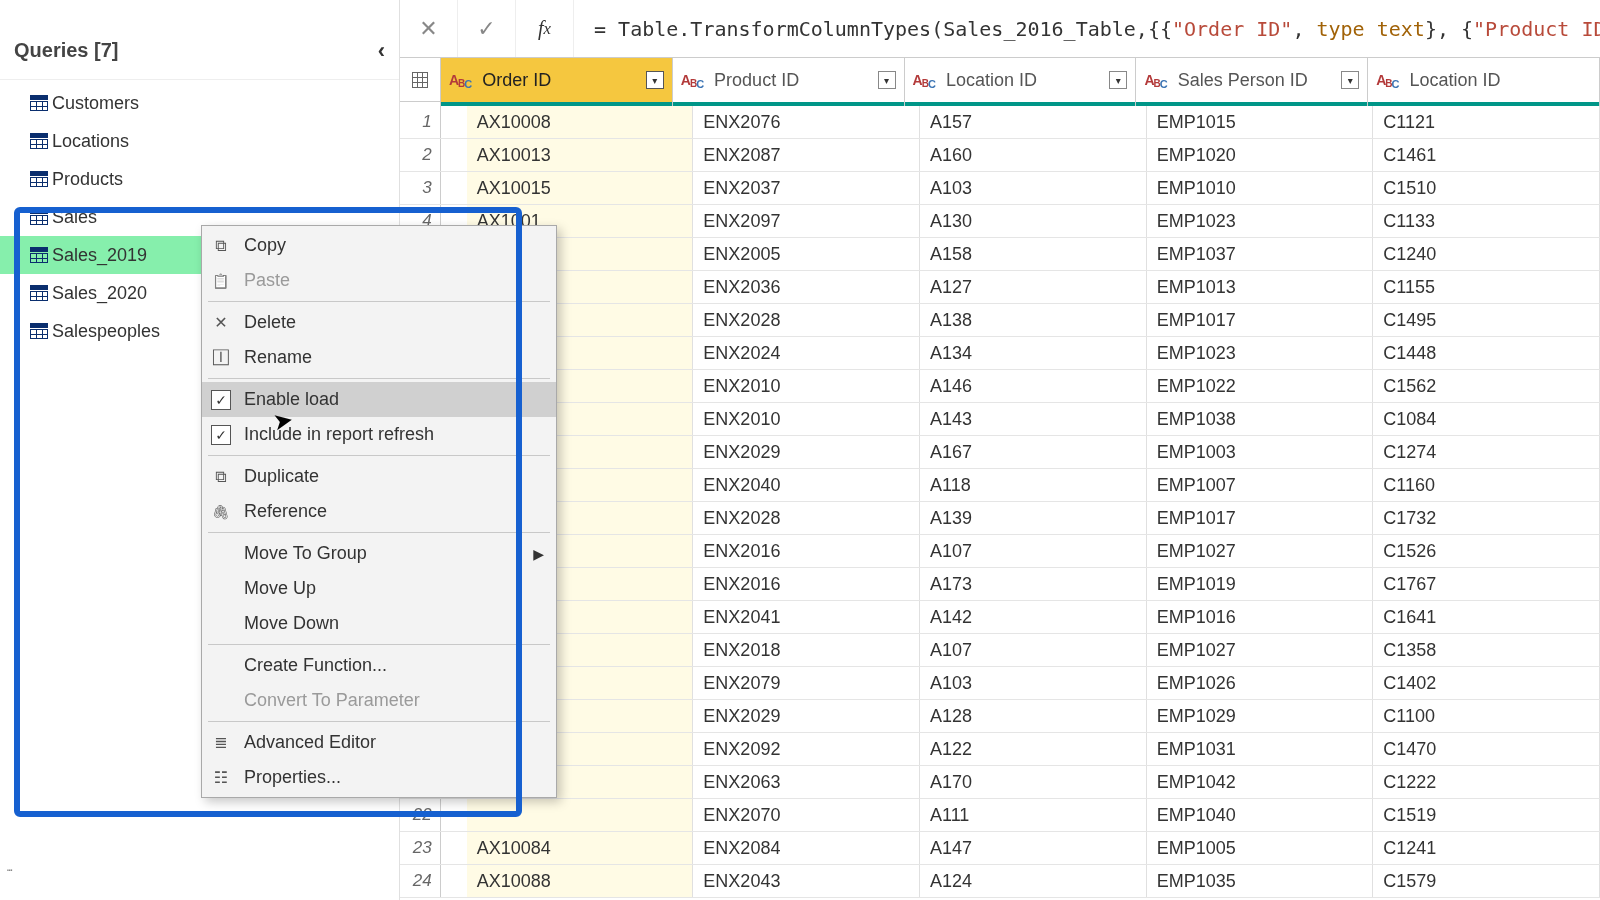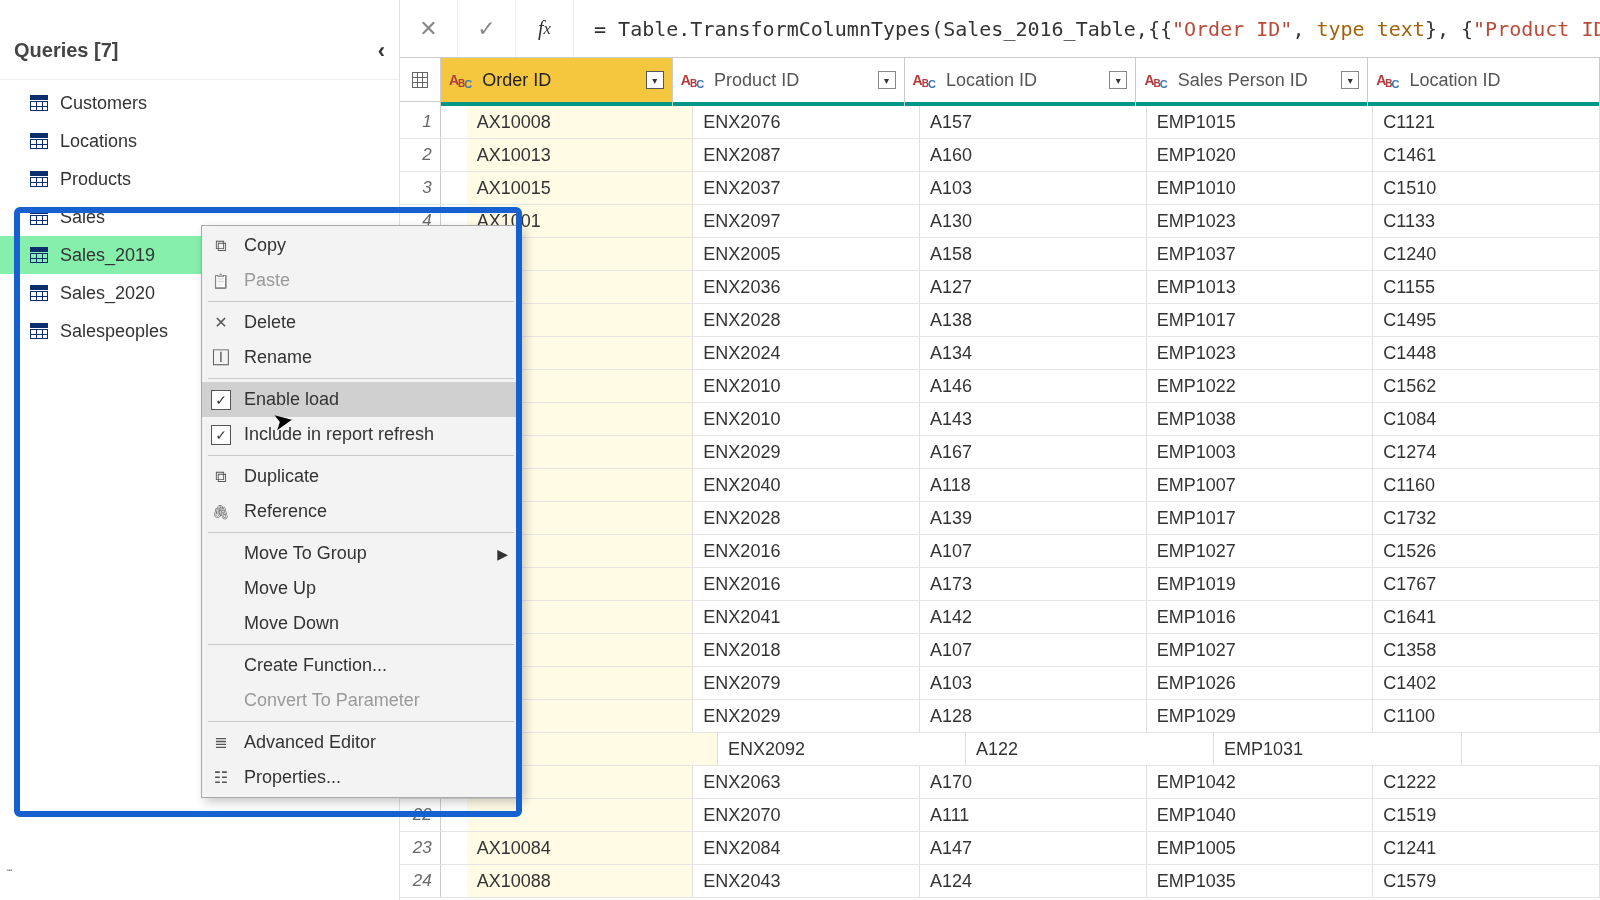--- a/index.html
+++ b/index.html
@@ -37,21 +37,21 @@
     color: #444;
     margin-top: 22px;
   }
   .collapse-caret { font-size: 22px; color: #333; }
   .query-list { padding-top: 4px; }
   .query-item {
     display: flex;
     align-items: center;
     height: 38px;
     padding: 0 10px 0 30px;
-    gap: 12px;
+    gap: 4px;
     font-size: 18px;
     color: #333;
     position: relative;
   }
   .query-item.selected { background: #86efac; }
   .table-icon {
     width: 18px;
     height: 16px;
     display: inline-block;
     position: relative;
@@ -253,21 +253,21 @@
     color: #333;
     white-space: nowrap;
   }
   .row .cell.c1sel { background: #fffbe5; margin-left: 26px; }
 
   
   .context-menu {
     position: absolute;
     left: 201px;
     top: 225px;
-    width: 320px;
+    width: 356px;
     background: #f3f3f3;
     border: 1px solid #a9a9a9;
     box-shadow: 4px 4px 10px rgba(0,0,0,0.22);
     z-index: 30;
     font-size: 18px;
     color: #333;
     padding: 2px 0;
   }
   .menu-item {
     height: 35px;
@@ -591,20 +591,21 @@
           <div class="cell c3">A128</div>
           <div class="cell c4">EMP1029</div>
           <div class="cell c5">C1100</div>
         </div>
         <div class="row">
           <div class="rn">20</div>
           <div class="cell c1 c1sel"></div>
           <div class="cell c2">ENX2092</div>
           <div class="cell c3">A122</div>
           <div class="cell c4">EMP1031</div>
+          <div class="cell c5">C1470</div>
         </div>
         <div class="row">
           <div class="rn">21</div>
           <div class="cell c1 c1sel"></div>
           <div class="cell c2">ENX2063</div>
           <div class="cell c3">A170</div>
           <div class="cell c4">EMP1042</div>
           <div class="cell c5">C1222</div>
         </div>
         <div class="row">

